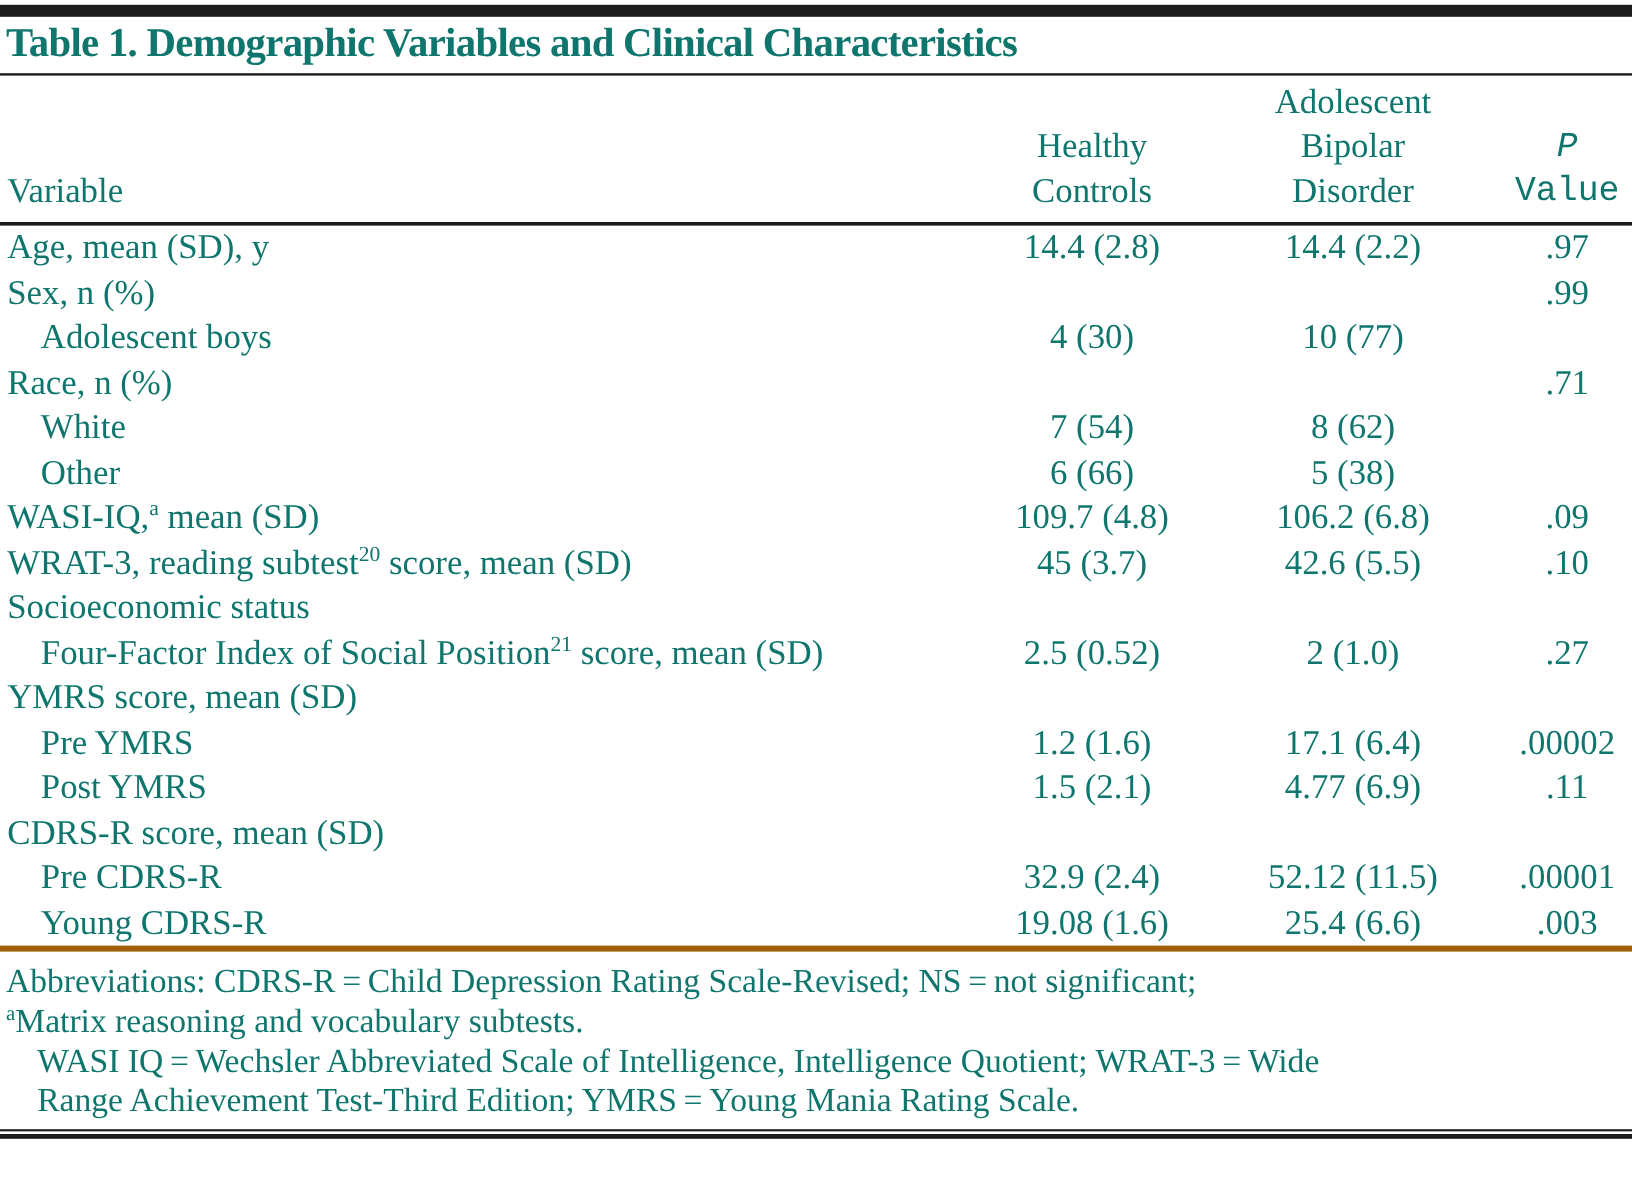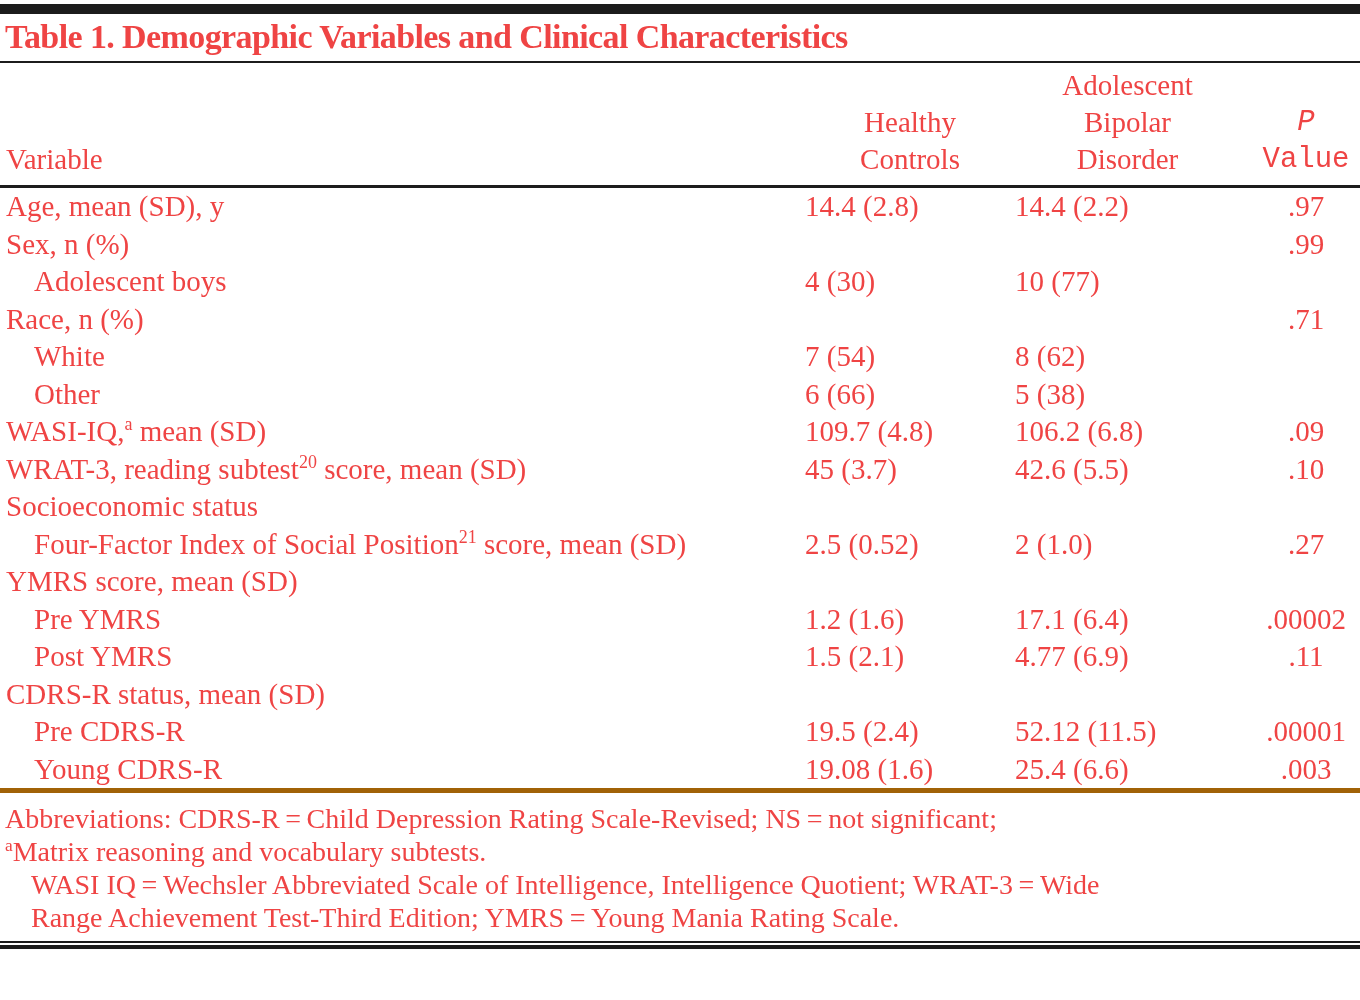--- a/index.html
+++ b/index.html
@@ -1,20 +1,20 @@
 <!DOCTYPE html>
 <html><head>
 <meta charset="utf-8">
 <style>
   html,body{margin:0;padding:0;background:#ffffff;}
   .page{
     position:relative;
     width:1360px;height:1000px;
     background:#ffffff;
-    color:#ef4444;
+    color:#0f766e;
     font-family:"Liberation Serif","DejaVu Serif",serif;
     box-sizing:border-box;
     padding-top:4px;
     overflow:hidden;
   }
   .top-rule{height:10px;background:#1c1c1c;margin:0;}
   .table-title{
     font-size:34px;
     line-height:38px;
     font-weight:bold;
@@ -46,21 +46,21 @@
   .it{font-style:italic;}
   tbody td{
     line-height:37.5px;
     padding:0;
     white-space:nowrap;
     overflow:hidden;
   }
   tbody{border-bottom:5px solid #a16207;}
   td.c1{text-align:left;padding-left:6px;}
   td.c1.indent{padding-left:34px;}
-  td.c2,td.c3{}
+  td.c2,td.c3{text-align:center;}
   td.c4{text-align:center;padding-left:12px;}
   sup.sp{font-size:62%;line-height:0;vertical-align:super;}
   .footnotes{
     padding:9px 0 0 5px;
     font-size:28px;
     line-height:33px;
   }
   .fn-indent{padding-left:26px;}
   .double-rule{margin-top:7px;}
   .double-rule .thin{height:2px;background:#1c1c1c;}
@@ -185,29 +185,29 @@
     </tr>
 
     <tr>
       <td class="c1 indent"><span class="pre">Post YMRS</span><sup class="sp"></sup><span class="post"></span></td>
       <td class="c2">1.5 (2.1)</td>
       <td class="c3">4.77 (6.9)</td>
       <td class="c4">.11</td>
     </tr>
 
     <tr>
-      <td class="c1"><span class="pre">CDRS-R status, mean (SD)</span><sup class="sp"></sup><span class="post"></span></td>
+      <td class="c1"><span class="pre">CDRS-R score, mean (SD)</span><sup class="sp"></sup><span class="post"></span></td>
       <td class="c2"></td>
       <td class="c3"></td>
       <td class="c4"></td>
     </tr>
 
     <tr>
       <td class="c1 indent"><span class="pre">Pre CDRS-R</span><sup class="sp"></sup><span class="post"></span></td>
-      <td class="c2">19.5 (2.4)</td>
+      <td class="c2">32.9 (2.4)</td>
       <td class="c3">52.12 (11.5)</td>
       <td class="c4">.00001</td>
     </tr>
 
     <tr>
       <td class="c1 indent"><span class="pre">Young CDRS-R</span><sup class="sp"></sup><span class="post"></span></td>
       <td class="c2">19.08 (1.6)</td>
       <td class="c3">25.4 (6.6)</td>
       <td class="c4">.003</td>
     </tr>

